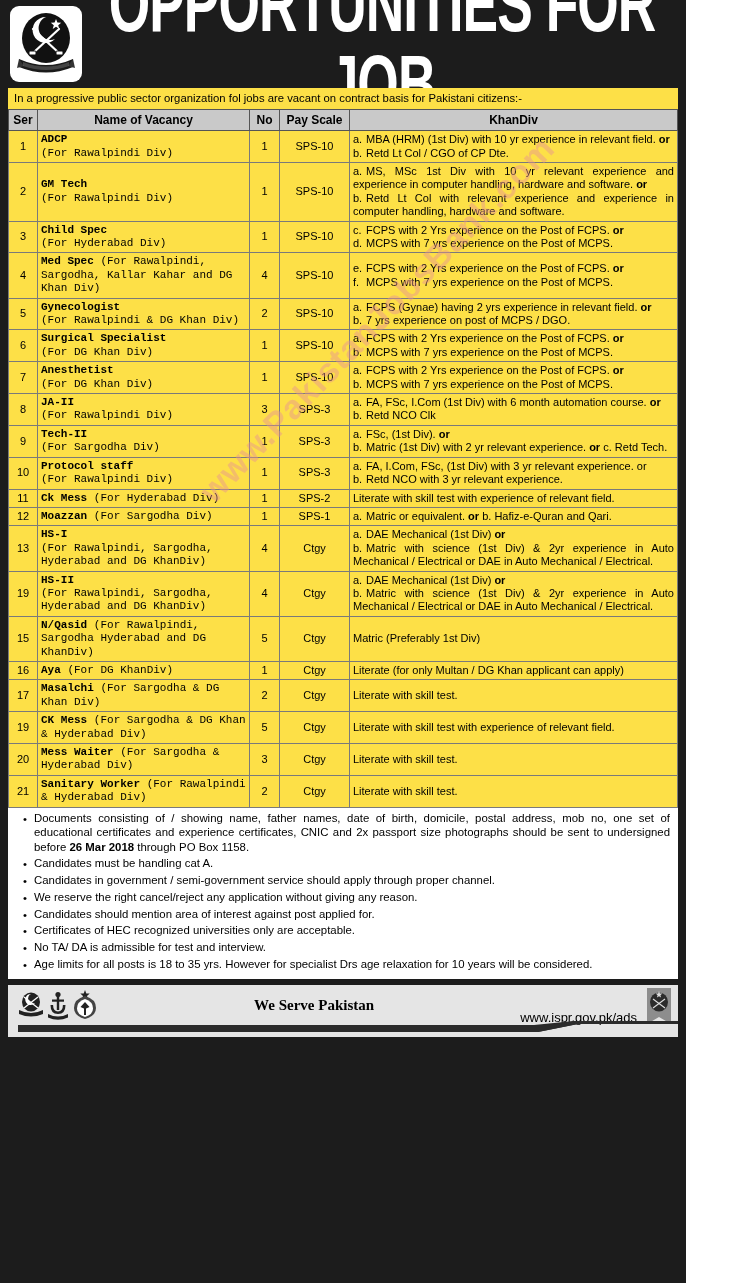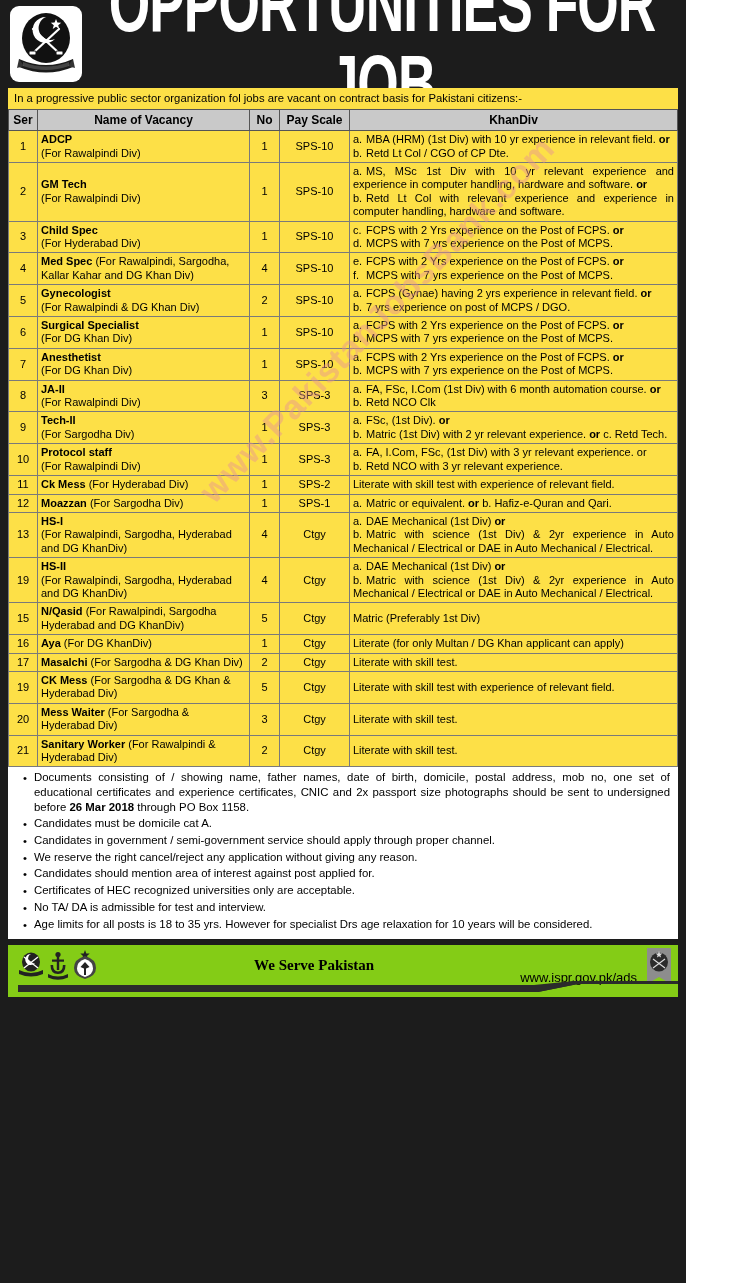--- a/index.html
+++ b/index.html
@@ -103,21 +103,21 @@
   }
   col.c-ser   { width: 29px; }
   col.c-name  { width: 212px; }
   col.c-no    { width: 30px; }
   col.c-pay   { width: 70px; }
   col.c-crit  { width: auto; }
 
   td.ser { text-align: center; font-size: 12px; }
   td.no  { text-align: center; font-size: 12px; }
   td.pay { text-align: center; font-size: 12px; }
-  td.name { text-align: left; }
+  td.name { text-align: left; font-family: Liberation Mono, monospace; }
   td.crit { text-align: left; padding-left: 5px; }
 
   .vt { font-weight: bold; }
   .vsub { font-weight: normal; }
   .name-stack .line2 { display: block; }
   .crit-line { display: block; white-space: nowrap; }
   .crit-line.wrap { white-space: normal; }
   .crit-line .lbl { display: inline-block; width: 13px; }
   b.or { font-weight: bold; }
   .justify { text-align: justify; text-align-last: left; white-space: normal; }
@@ -158,21 +158,21 @@
   .contact .c3 {
     font-size: 24px; line-height: 1.3; margin-top: 2px;
     transform: scaleY(1.12) scaleX(0.99); transform-origin: center;
     white-space: nowrap;
   }
 
   
   .bottombar {
     position: relative;
     margin: 6px 8px 0 8px;
-    background: #84cc16;
+    background: #e5e5e5;
     height: 52px;
     display: flex;
     align-items: center;
     overflow: hidden;
   }
   .crest-row { display: flex; align-items: flex-start; gap: 3px; padding-left: 10px; padding-bottom: 12px;}
   .serve {
     flex: 1;
     text-align: center;
     font-family: "Liberation Serif", serif;
@@ -443,21 +443,21 @@
         </tbody>
     </table>
 
     <div class="notes" id="notes-list">
         <div class="note">
           <div class="dot">•</div>
           <div class="txt"><span>Documents consisting of / showing name, father names, date of birth, domicile, postal address, mob no, one set of educational certificates and experience certificates, CNIC and 2x passport size photographs should be sent to undersigned before </span><b>26 Mar 2018</b><span>  through PO Box 1158.</span></div>
         </div>
         <div class="note">
           <div class="dot">•</div>
-          <div class="txt nojust"><span>Candidates must be domicile cat A.</span></div>
+          <div class="txt nojust"><span>Candidates must be handling cat A.</span></div>
         </div>
         <div class="note">
           <div class="dot">•</div>
           <div class="txt nojust"><span>Candidates in government / semi-government service should apply through proper channel.</span></div>
         </div>
         <div class="note">
           <div class="dot">•</div>
           <div class="txt nojust"><span>We reserve the right cancel/reject any application without giving any reason.</span></div>
         </div>
         <div class="note">

